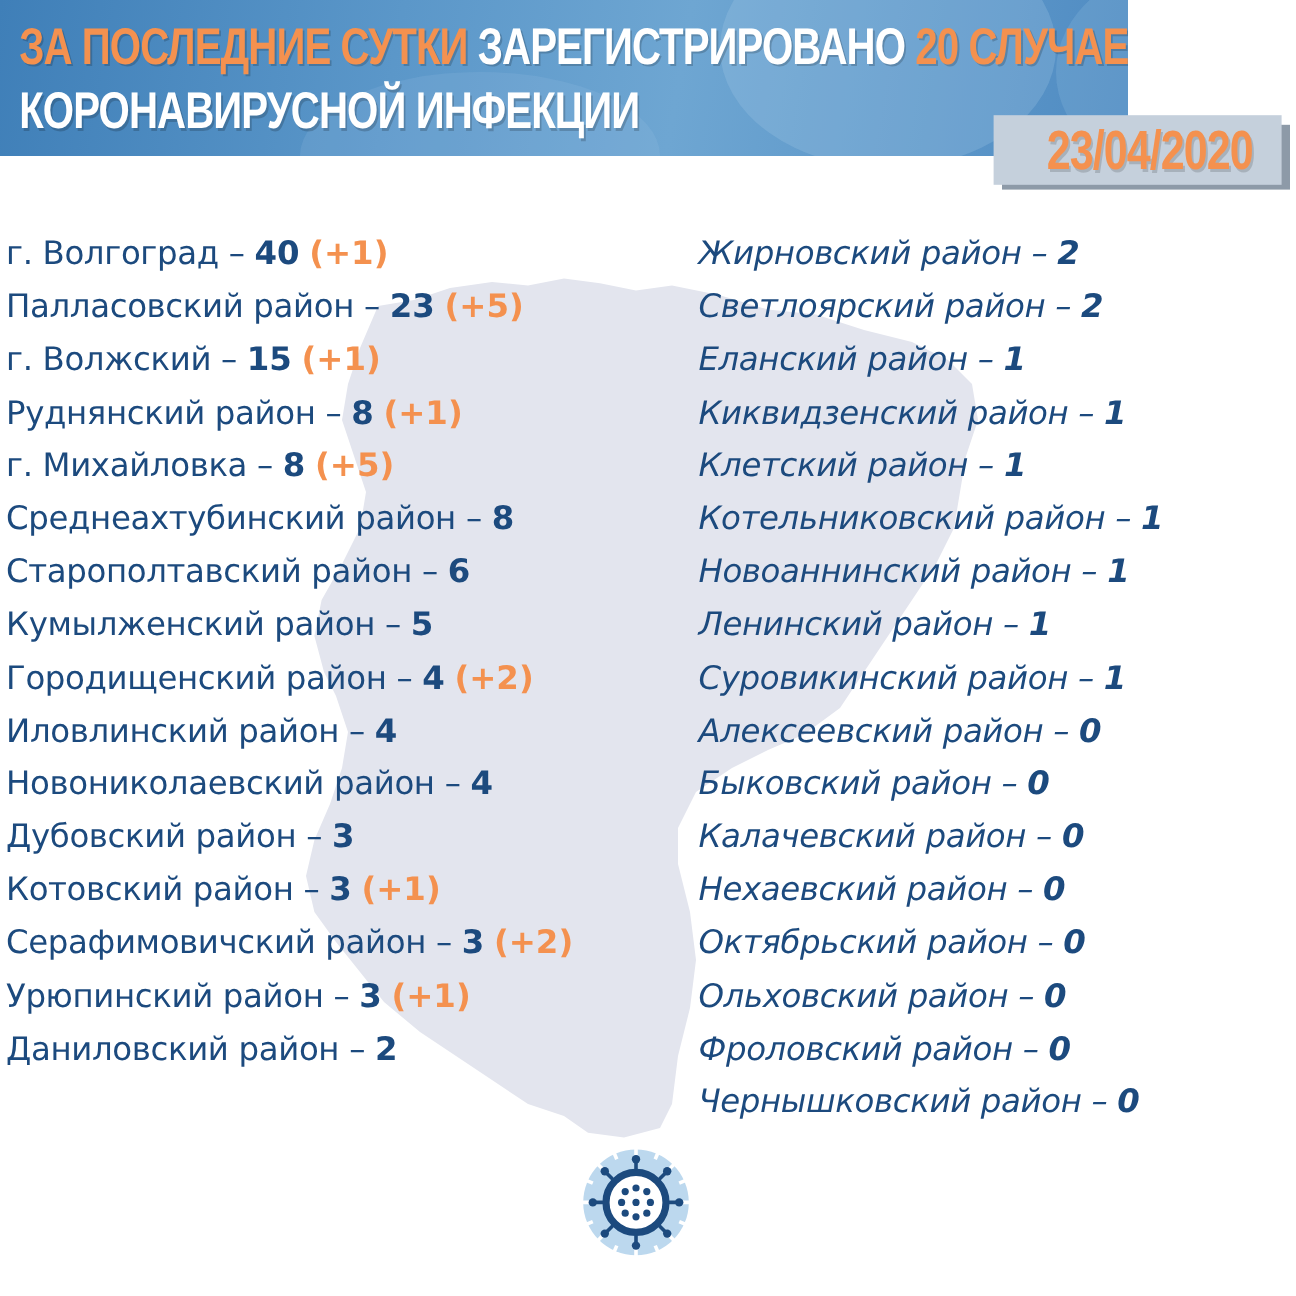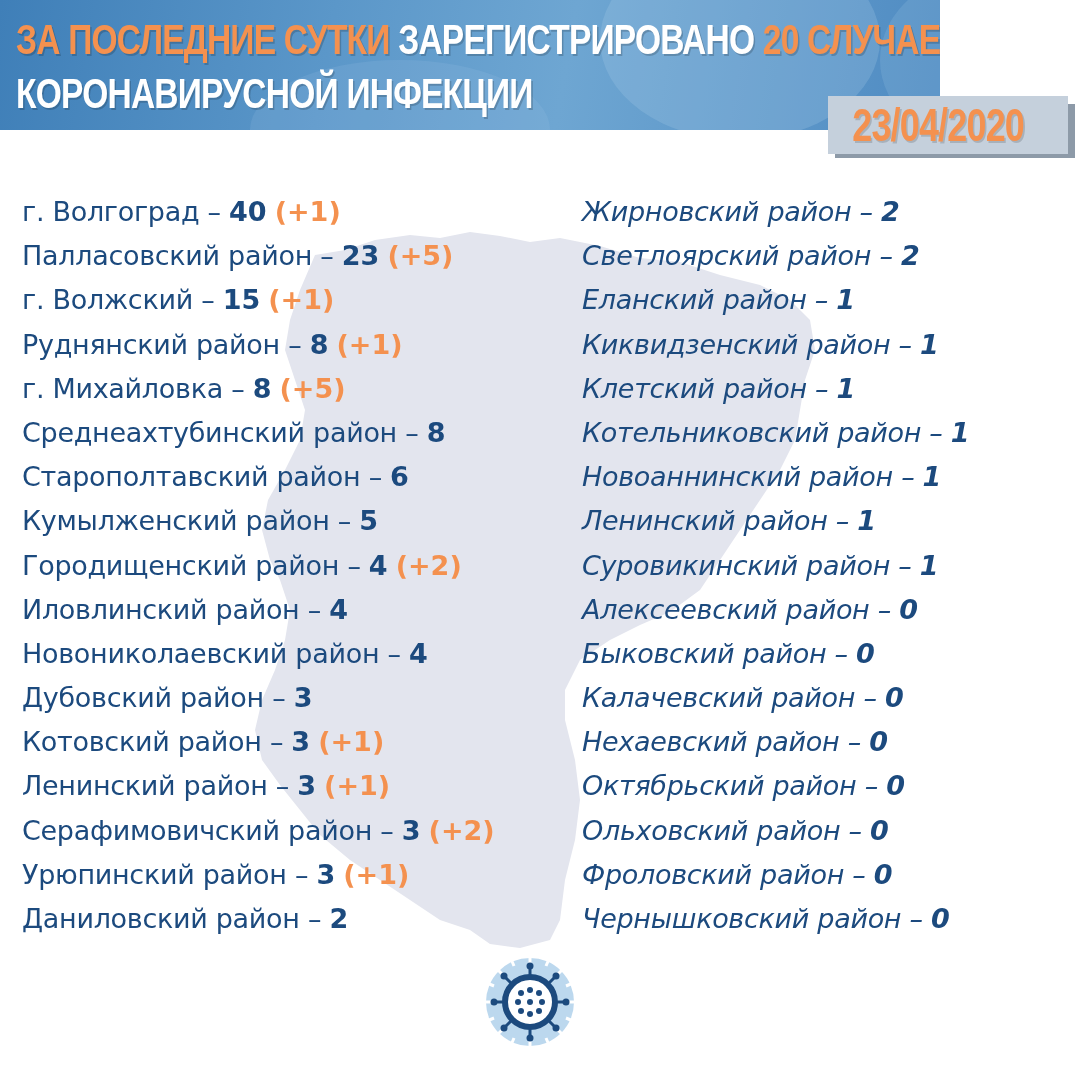--- a/index.html
+++ b/index.html
@@ -8,25 +8,25 @@
     background: linear-gradient(100deg, #3f7fb8 0%, #5b97c9 35%, #6ea6d2 60%, #4f8bc2 100%); overflow:hidden; }
   .header .blob { position:absolute; border-radius:50%; opacity:0.25; background:#a9cbe8; }
   .title { position:absolute; left:16px; font-family:"Liberation Sans", sans-serif; font-weight:bold; font-size:43px; letter-spacing:-1px;
     transform:scaleX(0.78); transform-origin:left center; white-space:nowrap; line-height:50px; text-shadow:2px 2px 0 rgba(0,0,0,0.18); }
   .title .orange { color:#f4914f; }
   .title .white { color:#ffffff; }
   .line1 { top:14px; }
   .line2 { top:68px; }
   .date-shadow { position:absolute; left:835px; top:104px; width:240px; height:54px; background:#8d9aa8; }
   .date-box { position:absolute; left:828px; top:96px; width:240px; height:58px; background:#c5d0dc;
-    display:flex; align-items:center; justify-content:flex-start; }
+    display:flex; align-items:center; justify-content:flex-end; }
   .date-text { font-family:"Liberation Sans", sans-serif; font-weight:bold; font-size:46px; color:#f4914f; transform:scaleX(0.78); letter-spacing:-1px; text-shadow:2px 2px 0 rgba(0,0,0,0.15); }
   .map { position:absolute; left:0; top:0; width:1080px; height:1080px; }
   .col { position:absolute; top:190px; }
-  .col.left { left:22px; }
+  .col.left { left:5px; }
   .col.right { left:582px;font-style:italic; }
   .row { height:44.2px; line-height:44px; font-size:27px; color:#1c4a7e; white-space:nowrap; }
   .row .name { font-family:"DejaVu Sans", sans-serif; font-weight:normal; letter-spacing:-0.3px; }
   .row .count { font-weight:bold; color:#1c4a7e; }
   .row .delta { font-weight:bold; color:#f4914f; margin-left:8px; }
   .virus { position:absolute; left:478px; top:950px; width:104px; height:104px; }
 </style>
 </head>
 <body>
 
@@ -60,21 +60,20 @@
     <div class="row"><span class="name">Руднянский район</span><span class="name"> – </span><span class="count">8</span><span class="delta">(+1)</span></div>
     <div class="row"><span class="name">г. Михайловка</span><span class="name"> – </span><span class="count">8</span><span class="delta">(+5)</span></div>
     <div class="row"><span class="name">Среднеахтубинский район</span><span class="name"> – </span><span class="count">8</span></div>
     <div class="row"><span class="name">Старополтавский район</span><span class="name"> – </span><span class="count">6</span></div>
     <div class="row"><span class="name">Кумылженский район</span><span class="name"> – </span><span class="count">5</span></div>
     <div class="row"><span class="name">Городищенский район</span><span class="name"> – </span><span class="count">4</span><span class="delta">(+2)</span></div>
     <div class="row"><span class="name">Иловлинский район</span><span class="name"> – </span><span class="count">4</span></div>
     <div class="row"><span class="name">Новониколаевский район</span><span class="name"> – </span><span class="count">4</span></div>
     <div class="row"><span class="name">Дубовский район</span><span class="name"> – </span><span class="count">3</span></div>
     <div class="row"><span class="name">Котовский район</span><span class="name"> – </span><span class="count">3</span><span class="delta">(+1)</span></div>
-    <div class="row"><span class="name">Ленинский район</span><span class="name"> – </span><span class="count">3</span><span class="delta">(+1)</span></div>
     <div class="row"><span class="name">Серафимовичский район</span><span class="name"> – </span><span class="count">3</span><span class="delta">(+2)</span></div>
     <div class="row"><span class="name">Урюпинский район</span><span class="name"> – </span><span class="count">3</span><span class="delta">(+1)</span></div>
     <div class="row"><span class="name">Даниловский район</span><span class="name"> – </span><span class="count">2</span></div>
   </div>
 
 <div class="col right" id="right-col">
     <div class="row"><span class="name">Жирновский район</span><span class="name"> – </span><span class="count">2</span></div>
     <div class="row"><span class="name">Светлоярский район</span><span class="name"> – </span><span class="count">2</span></div>
     <div class="row"><span class="name">Еланский район</span><span class="name"> – </span><span class="count">1</span></div>
     <div class="row"><span class="name">Киквидзенский район</span><span class="name"> – </span><span class="count">1</span></div>

